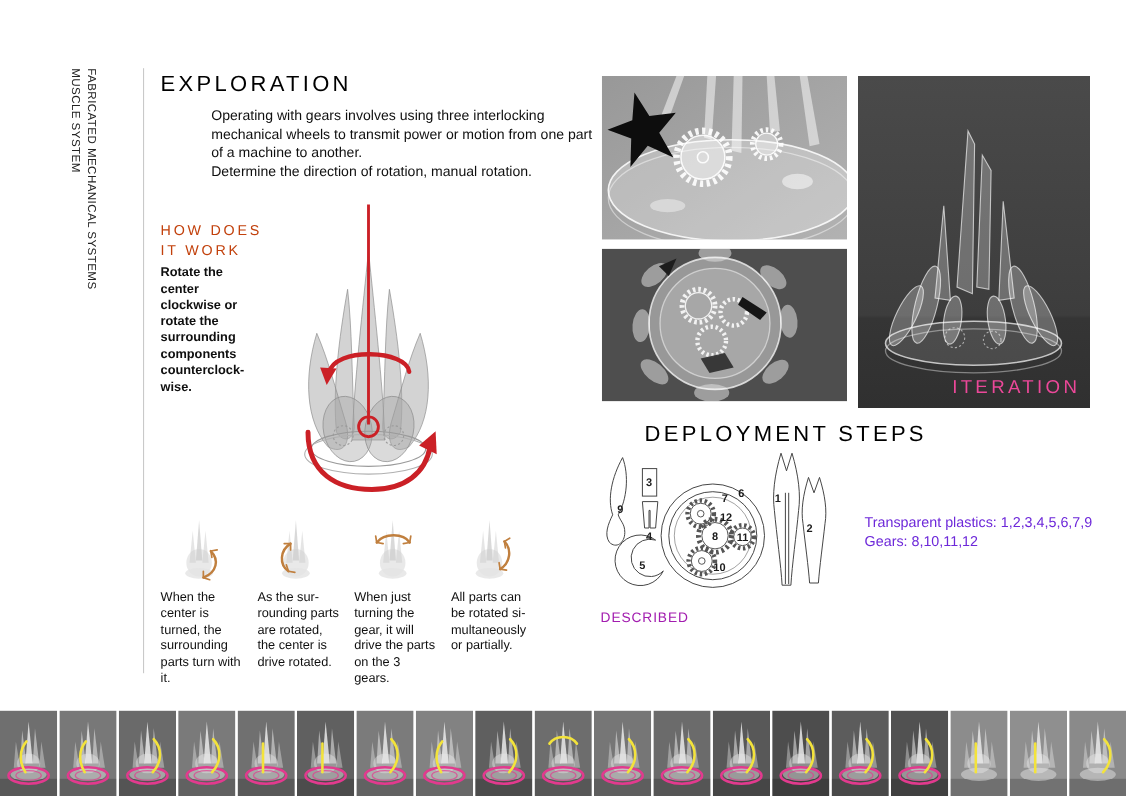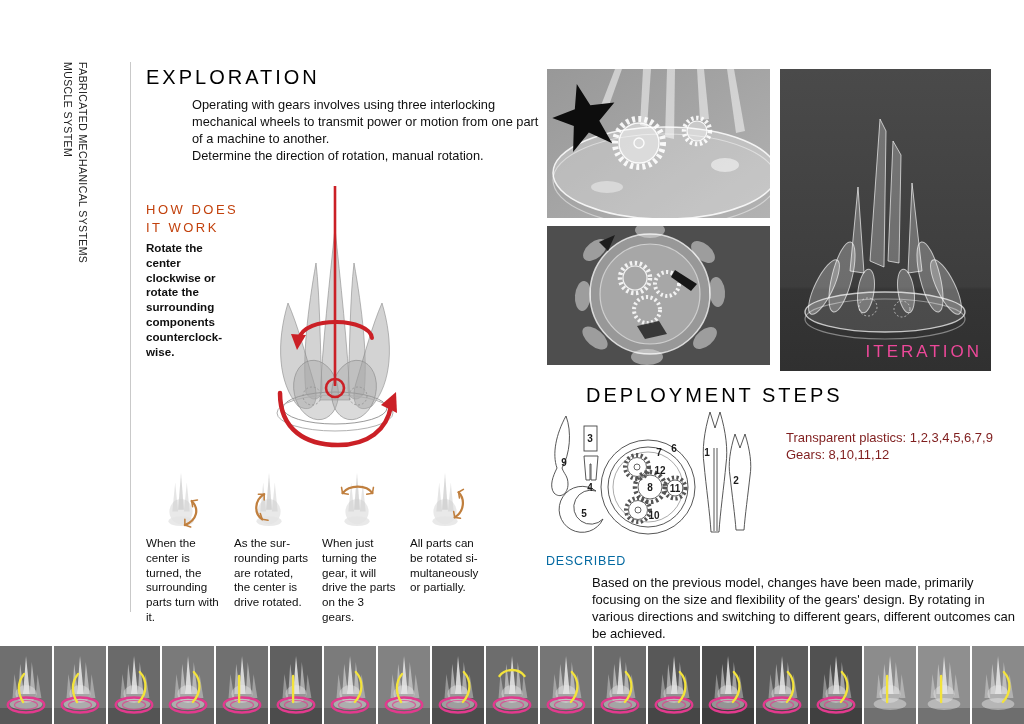--- a/index.html
+++ b/index.html
@@ -8,26 +8,26 @@
   .abs{position:absolute;}
 
   
   .side-vert{left:60px;top:62px;height:220px;writing-mode:vertical-rl;
              font-size:10.5px;letter-spacing:.4px;color:#222;line-height:15px;}
   .divider{left:130px;top:62px;width:1px;height:550px;background:#c9c9c9;}
 
   
   .h-tech{font-size:20px;letter-spacing:3px;color:#000000;font-weight:400;}
   .h-tech2{font-size:13px;letter-spacing:2.5px;color:#c2410c;font-weight:400;line-height:18px;}
-  .h-small{font-size:12.5px;letter-spacing:.8px;color:#0369a1;font-weight:400;}
+  .h-small{font-size:12.5px;letter-spacing:.8px;color:#a21caf;font-weight:400;}
 
   .body-text{font-size:12.8px;line-height:1.32;color:#0f0f0f;margin-left:46px;}
   .note-text{font-size:11.6px;line-height:1.28;color:#0f0f0f;font-weight:bold;}
   .cap-text{font-size:11.6px;line-height:1.28;color:#0f0f0f;}
-  .legend-text{font-size:13px;line-height:17px;color:#7f1d1d;}
+  .legend-text{font-size:13px;line-height:17px;color:#6d28d9;margin-top:37px;}
 
   
   .photo{overflow:hidden;}
   .iter-label{position:absolute;right:9px;bottom:9px;color:#ec4899;font-size:17px;
               letter-spacing:3px;}
 
   
   .steps-row{left:146px;top:468px;width:344px;display:flex;gap:12px;}
   .step{width:76px;}
   .step svg{display:block;margin:0 0 6px 6px;}
@@ -290,21 +290,20 @@
       <text class="dep-num" x="192" y="78">2</text>
     </g>
   </svg>
 
   <div class="abs legend-text" style="left:786px;top:429px;">
     <div>Transparent plastics: 1,2,3,4,5,6,7,9</div>
     <div>Gears: 8,10,11,12</div>
   </div>
 
   <div class="abs h-small" style="left:546px;top:554px;">DESCRIBED</div>
-  <div class="abs body-text" style="left:546px;top:574px;width:428px;font-size:13px;">Based on the previous model, changes have been made, primarily focusing on the size and flexibility of the gears' design. By rotating in various directions and switching to different gears, different outcomes can be achieved.</div>
 
   <div class="abs filmstrip">
     <div class="frame">
       <svg viewBox="0 0 54 78" preserveAspectRatio="none">
         <rect class="fbg" width="54" height="78" fill="#6f6f6f"></rect>
         <rect y="62" width="54" height="16" fill="rgba(0,0,0,0.2)"></rect>
         <g fill="#eaeaea">
           <polygon points="27,10 24,48 31,48" fill-opacity="0.85"></polygon>
           <polygon points="21,18 19,48 25,48" fill-opacity="0.55"></polygon>
           <polygon points="33,16 31,48 37,48" fill-opacity="0.55"></polygon>

